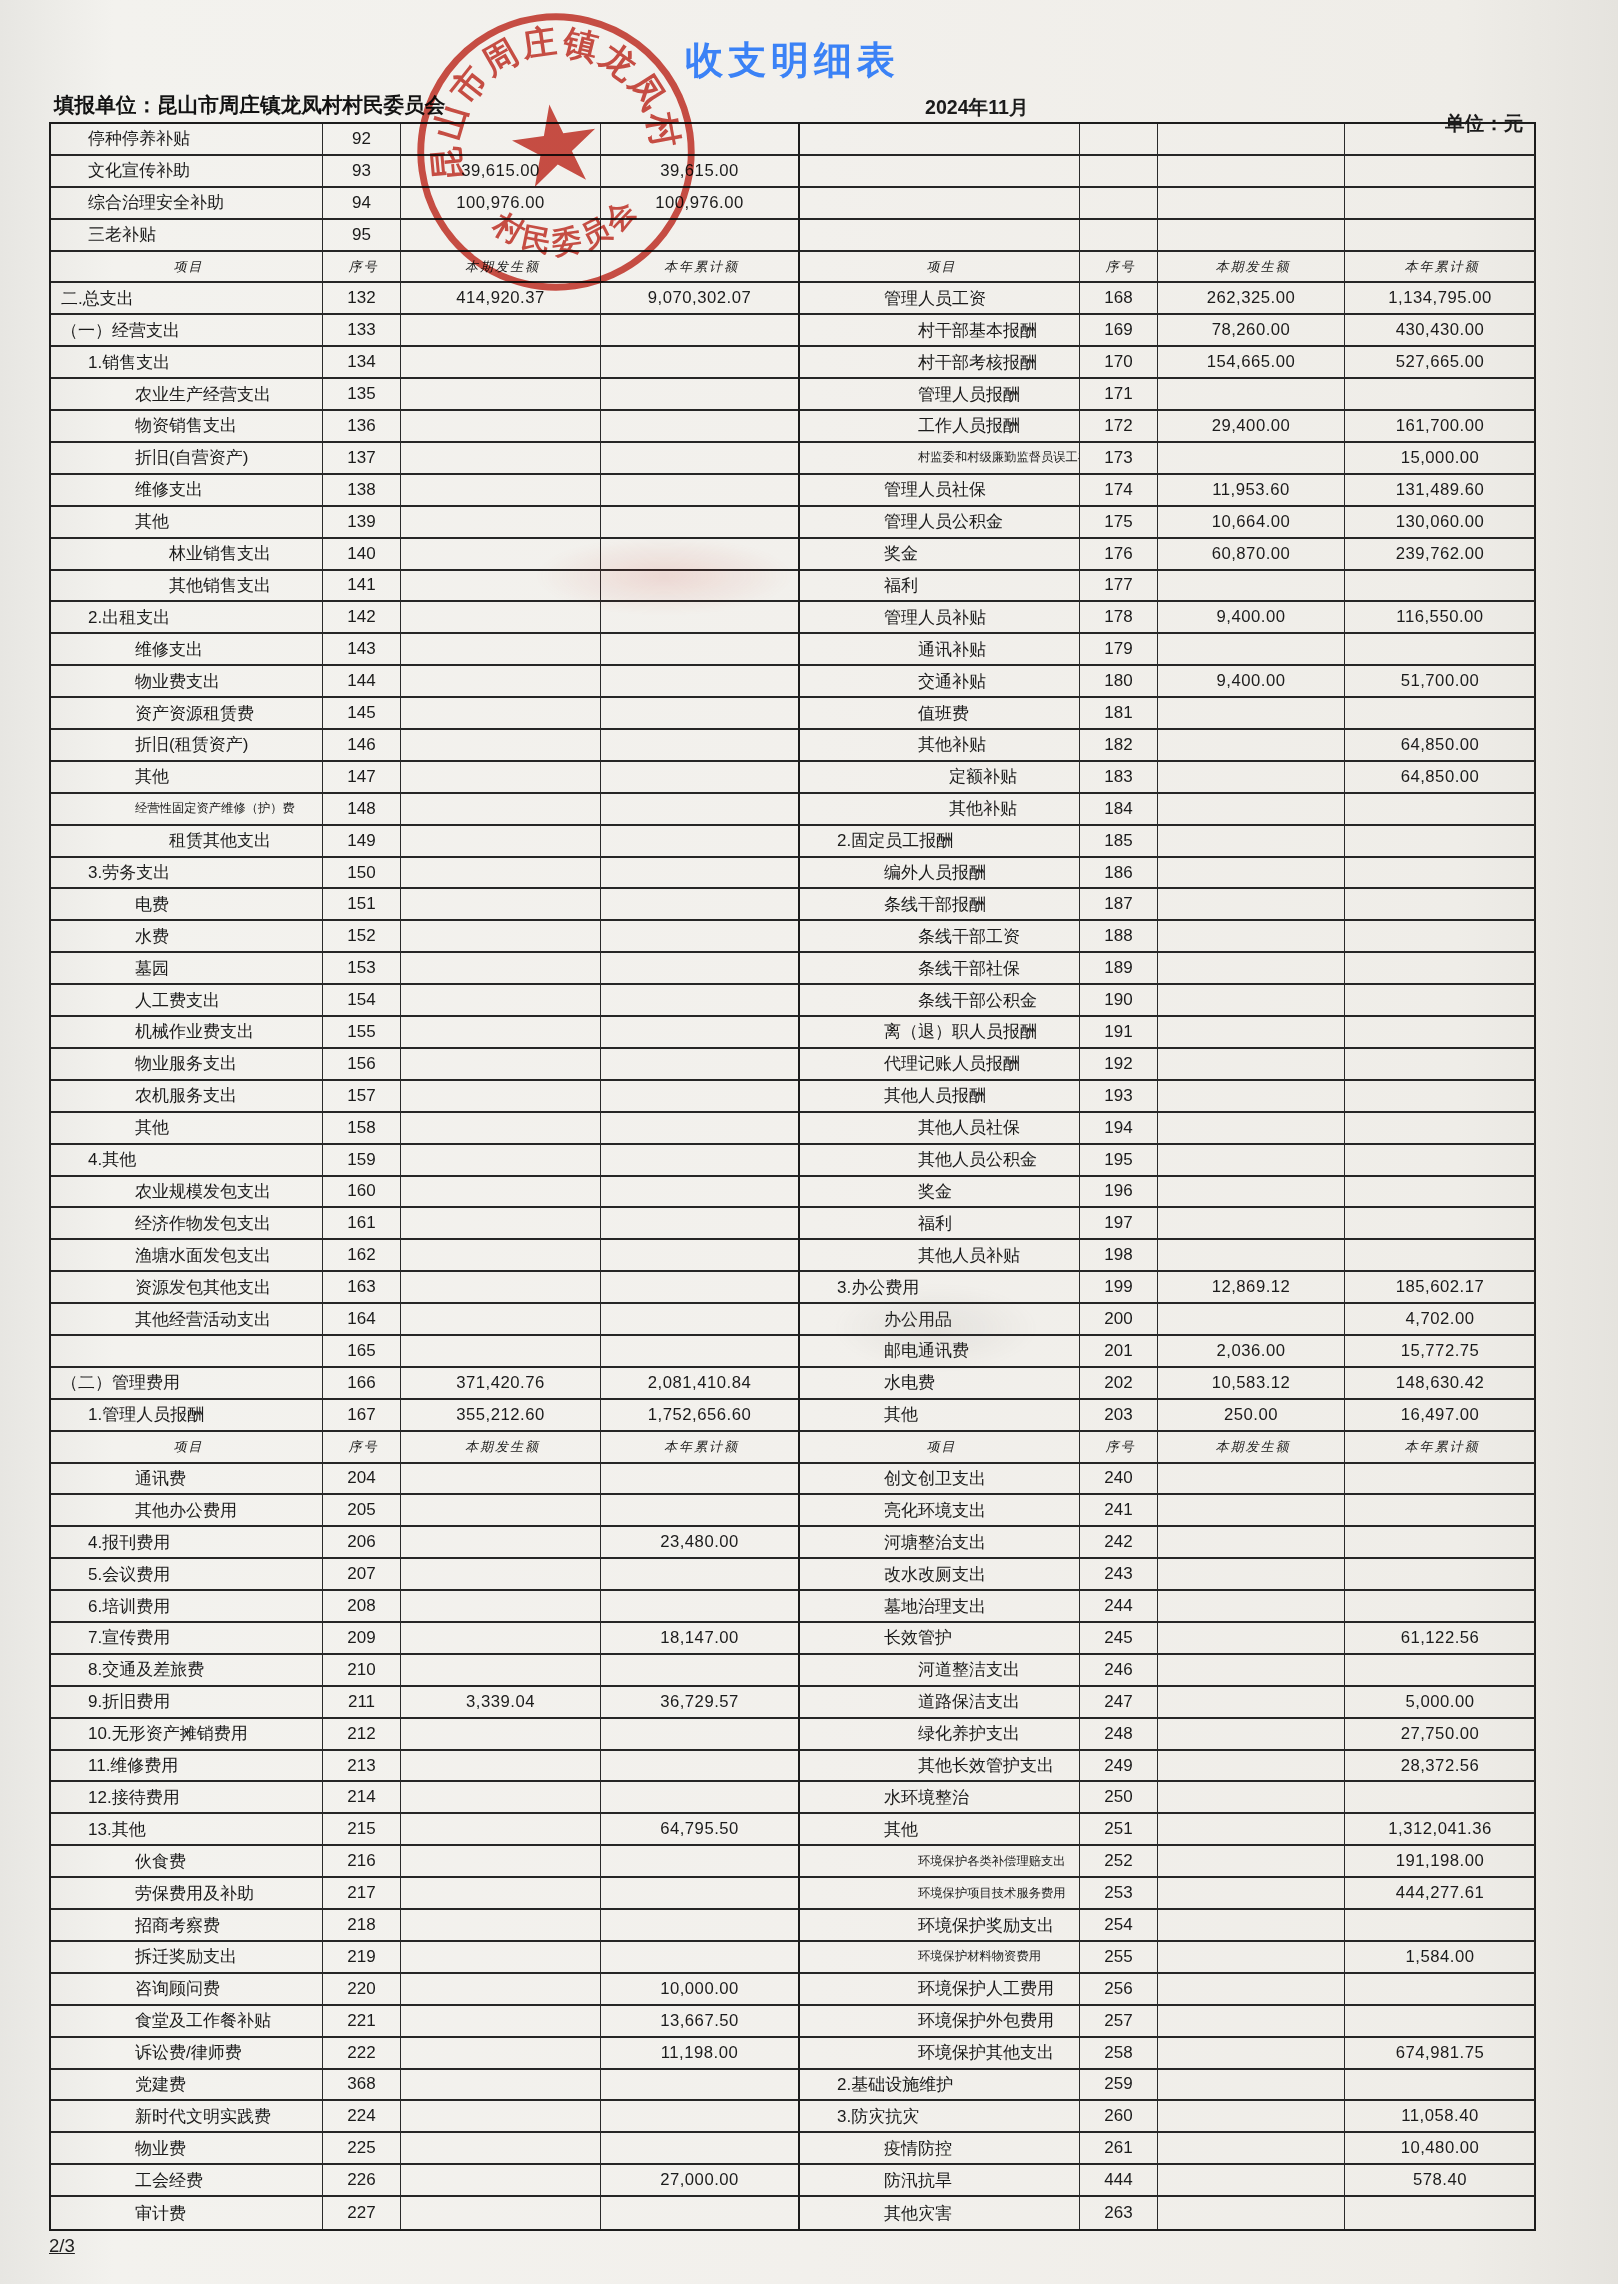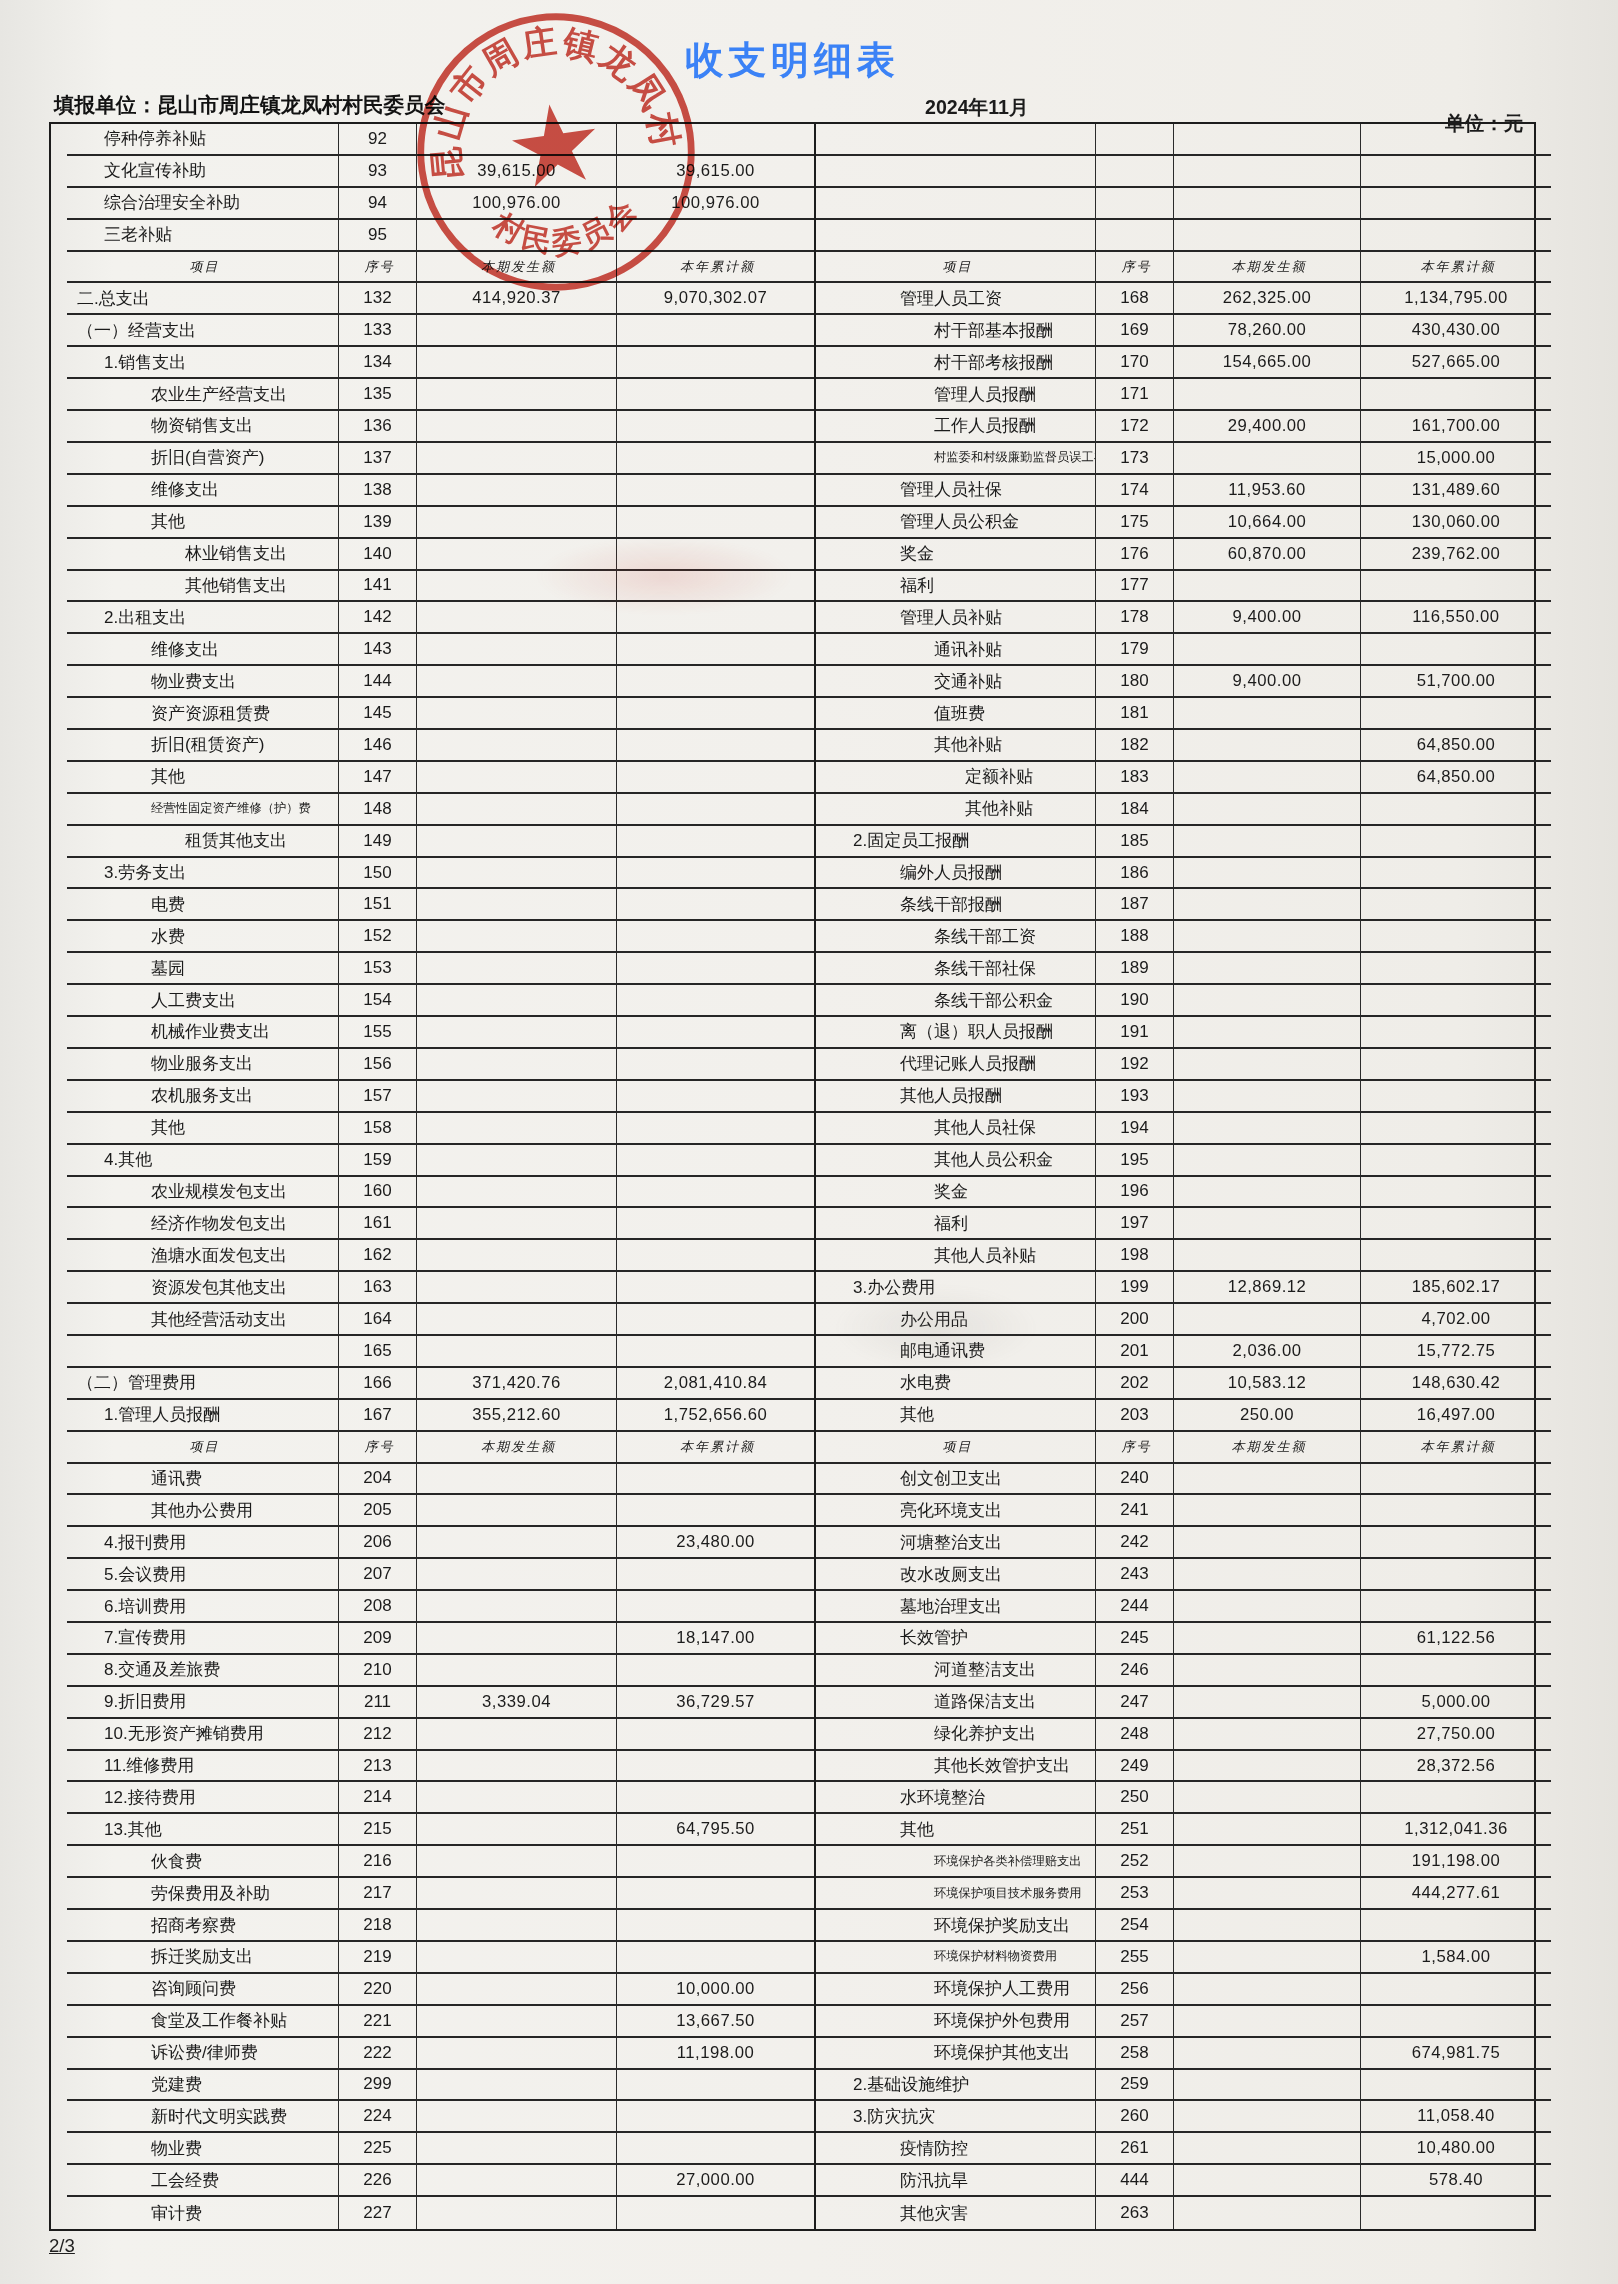--- a/index.html
+++ b/index.html
@@ -14,21 +14,21 @@
     font-size:38px;font-weight:700;letter-spacing:4.9px;color:#3b82f6;
   }
   .meta-unit{position:absolute;top:91px;left:54px;font-size:20.6px;font-weight:700;color:#121212;}
   .meta-period{position:absolute;top:94px;left:925px;font-size:19.6px;font-weight:600;}
   .meta-note{position:absolute;top:110px;left:1445px;font-size:19.6px;font-weight:600;}
   .tables{
     position:absolute;left:49px;top:122px;width:1487px;height:2109px;
     display:flex;border:2.5px solid #1c1c1c;box-sizing:border-box;background:transparent;
   }
   .tbl{display:grid;grid-template-rows:repeat(66,1fr);height:100%;box-sizing:border-box;}
-  .tbl-left{width:748px;grid-template-columns:272px 78px 200px 197px;margin-left:16px;}
+  .tbl-left{width:748px;grid-template-columns:272px 78px 200px 197px;}
   .tbl-right{width:736px;grid-template-columns:280px 78px 187px 190px;border-left:2px solid #1c1c1c;}
   .cell{
     border-right:1.6px solid #2b2b2b;border-bottom:2px solid #262626;
     display:flex;align-items:center;justify-content:center;
     font-size:17px;white-space:nowrap;overflow:hidden;box-sizing:border-box;color:#1b1b1b;
   }
   .cell.item{justify-content:flex-start;}
   .cell.num{font-size:16.7px;letter-spacing:0.5px;}
   .lastcol{border-right:none;}
   .lastrow{border-bottom:none;}
@@ -303,21 +303,21 @@
         <div class="cell num lastcol">10,000.00</div>
         <div class="cell item ind2">食堂及工作餐补贴</div>
         <div class="cell">221</div>
         <div class="cell num"></div>
         <div class="cell num lastcol">13,667.50</div>
         <div class="cell item ind2">诉讼费/律师费</div>
         <div class="cell">222</div>
         <div class="cell num"></div>
         <div class="cell num lastcol">11,198.00</div>
         <div class="cell item ind2">党建费</div>
-        <div class="cell">299</div>
+        <div class="cell">368</div>
         <div class="cell num"></div>
         <div class="cell num lastcol"></div>
         <div class="cell item ind2">新时代文明实践费</div>
         <div class="cell">224</div>
         <div class="cell num"></div>
         <div class="cell num lastcol"></div>
         <div class="cell item ind2">物业费</div>
         <div class="cell">225</div>
         <div class="cell num"></div>
         <div class="cell num lastcol"></div>

